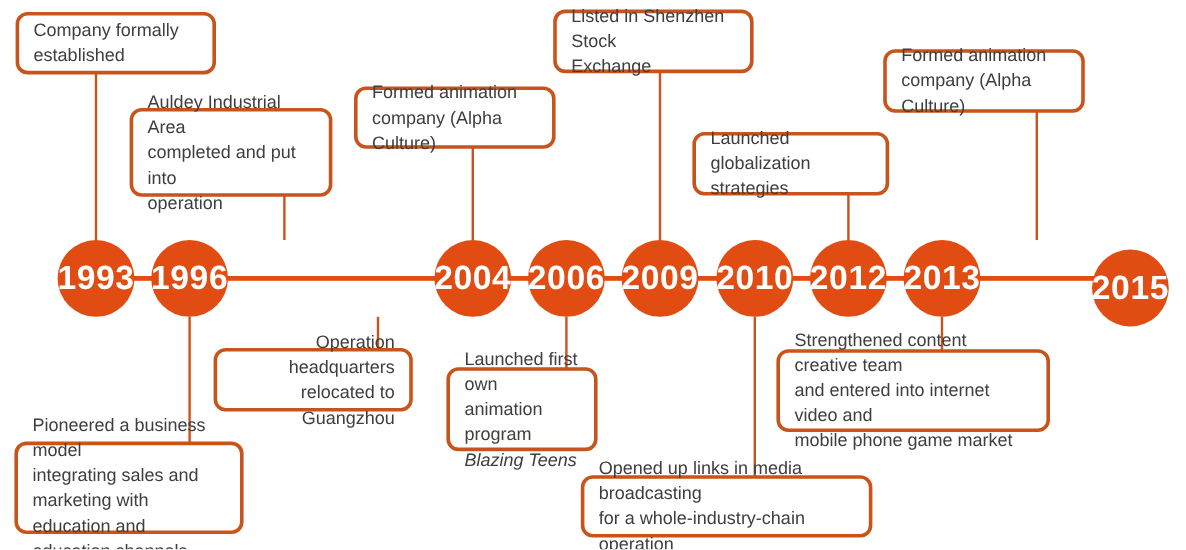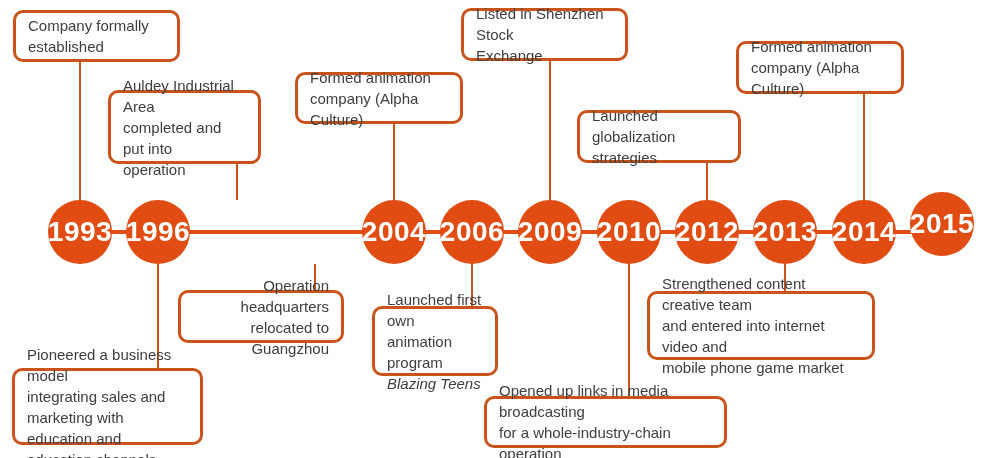--- a/index.html
+++ b/index.html
@@ -90,31 +90,28 @@
     </div>
     <div class="year-circle" style="left: 597px; top: 200px;">
       <span>2010</span>
     </div>
     <div class="year-circle" style="left: 675px; top: 200px;">
       <span>2012</span>
     </div>
     <div class="year-circle" style="left: 753px; top: 200px;">
       <span>2013</span>
     </div>
-    <div class="year-circle" style="left: 832px; top: 200px;">
-      <span>2014</span>
-    </div>
-    <div class="year-circle" style="left: 910px; top: 192px;">
+    <div class="year-circle" style="left: 910px; top: 208px;">
       <span>2015</span>
     </div>
     <div class="event-box" style="left: 13px; top: 10px; width: 167px; height: 52px;">
       <div class="event-text"><span>Company formally
 established</span></div>
     </div>
-    <div class="event-box" style="left: 108px; top: 90px; width: 153px; height: 74px; padding-left: 12px;">
+    <div class="event-box" style="left: 108px; top: 90px; width: 169px; height: 74px; padding-left: 12px;">
       <div class="event-text"><span>Auldey Industrial Area
 completed and put into
 operation</span></div>
     </div>
     <div class="event-box" style="left: 295px; top: 72px; width: 168px; height: 52px;">
       <div class="event-text"><span>Formed animation
 company (Alpha Culture)</span></div>
     </div>
     <div class="event-box" style="left: 461px; top: 8px; width: 167px; height: 53px; padding-left: 12px;">
       <div class="event-text"><span>Listed in Shenzhen Stock

